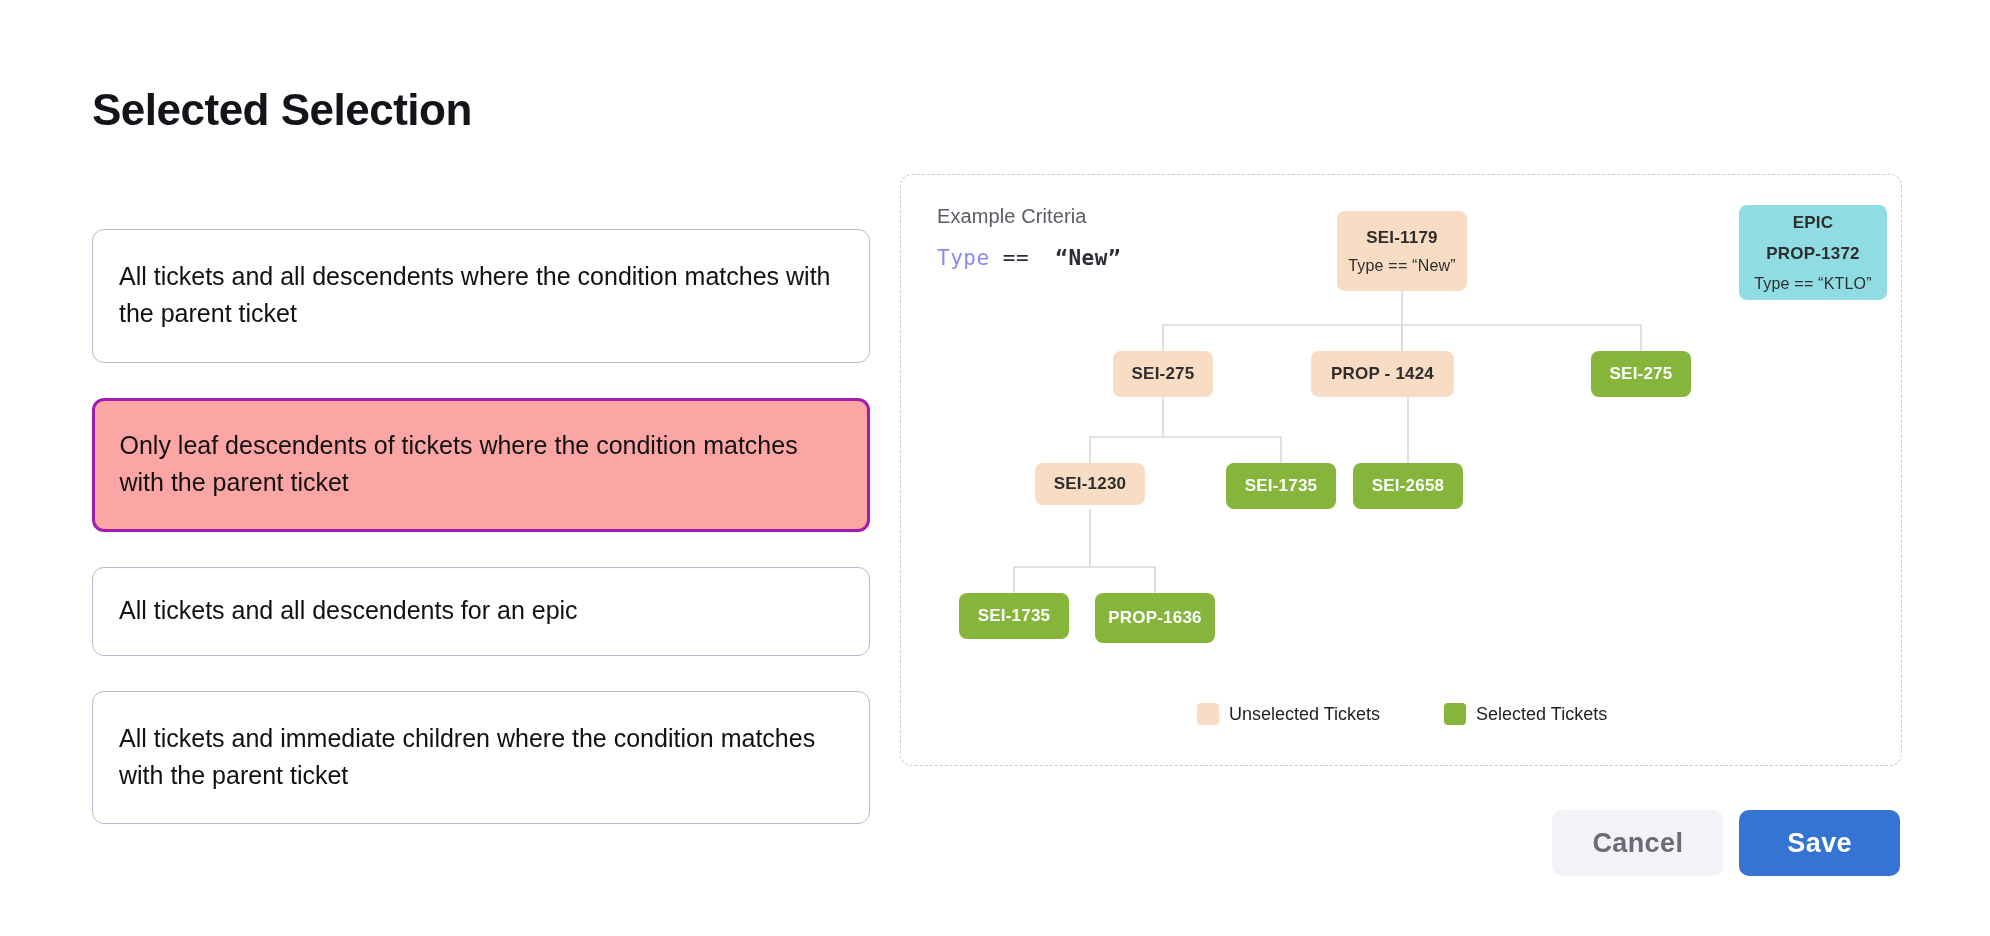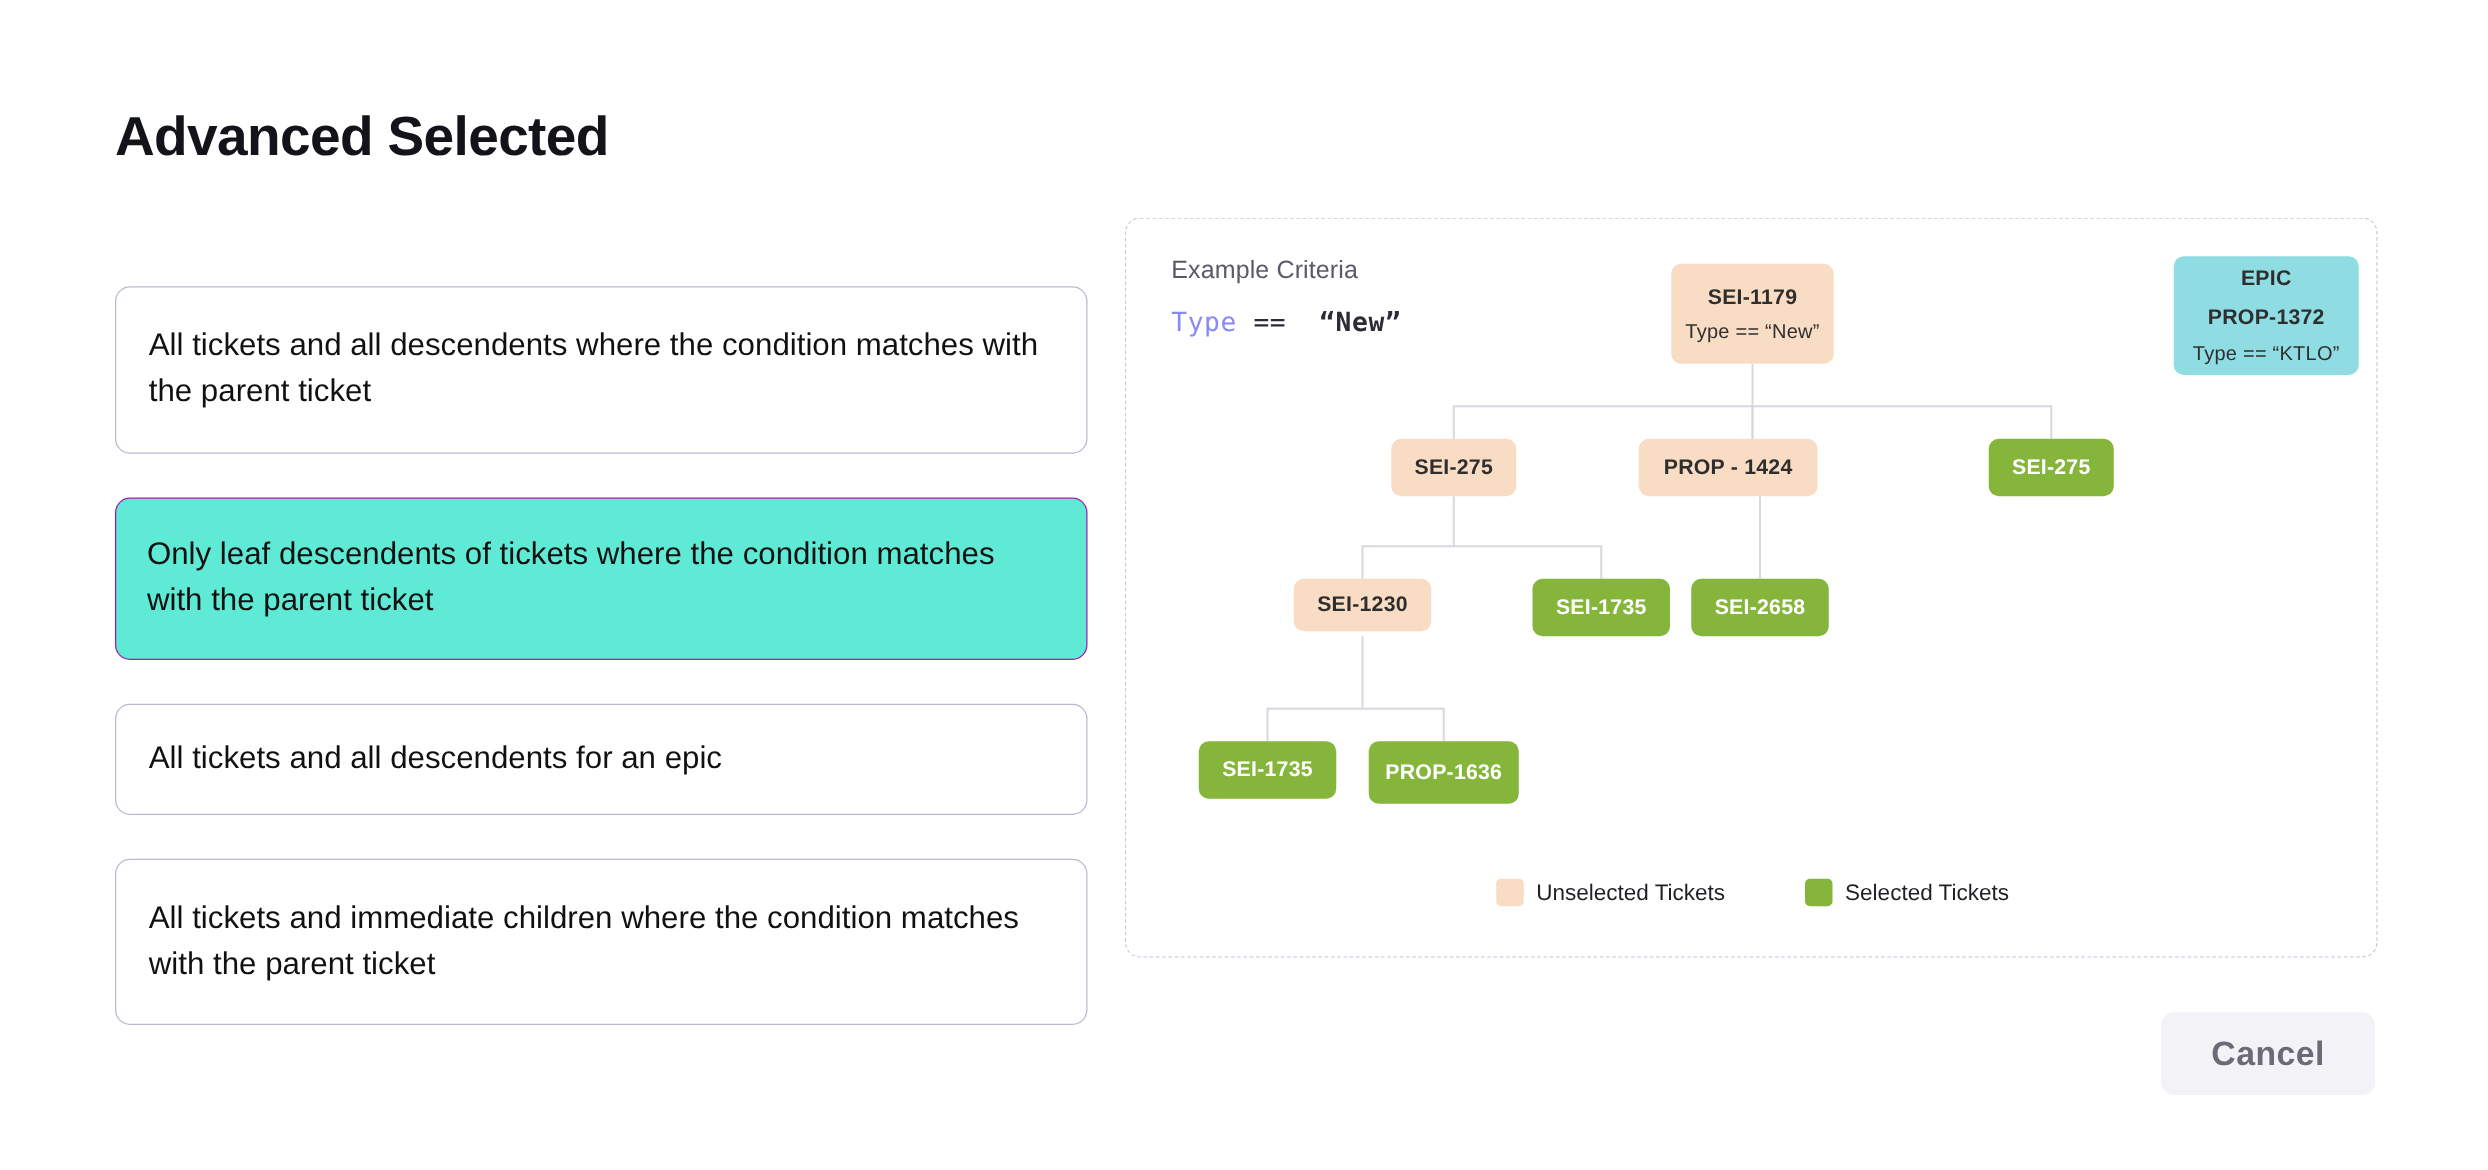--- a/index.html
+++ b/index.html
@@ -42,22 +42,22 @@
     border-radius: 12px;
     background: #ffffff;
     padding: 28px 26px 30px 26px;
     margin-bottom: 35px;
     font-size: 25px;
     line-height: 1.47;
     color: #111111;
     cursor: pointer;
   }
   .option-card.selected {
-    border: 1px solid #a21caf;
-    background: #5eead4;
+    border: 3px solid #a21caf;
+    background: #fca5a5;
     padding: 26.5px 24.5px 28.5px 24.5px;
   }
   .option-card.single {
     padding-top: 24px;
     padding-bottom: 26px;
   }
 
   
   #preview-panel {
     position: absolute;
@@ -171,21 +171,21 @@
     padding: 0 40px;
     height: 66px;
     cursor: pointer;
   }
   #cancel-button { background: #f2f2f7; color: #6b6b78; }
   #save-button   { background: #3573d4; color: #ffffff; padding: 0 48px; }
 </style>
 </head>
 <body>
 
-<h1 id="page-title">Advanced Selected</h1>
+<h1 id="page-title">Selected Selection</h1>
 
 <div id="options-list">
     <div class="option-card"><span>All tickets and all descendents where the condition matches with the parent ticket</span></div>
     <div class="option-card selected"><span>Only leaf descendents of tickets where the condition matches with the parent ticket</span></div>
     <div class="option-card single"><span>All tickets and all descendents for an epic</span></div>
     <div class="option-card"><span>All tickets and immediate children where the condition matches with the parent ticket</span></div>
   </div>
 
 <div id="preview-panel">
 
@@ -253,13 +253,14 @@
       </div>
       <div class="legend-item">
         <span class="legend-swatch sw-selected" style="background: rgb(133, 182, 59);"></span>
         <span>Selected Tickets</span>
       </div>
     </div>
 </div>
 
 <div id="footer-actions">
   <button class="btn" id="cancel-button">Cancel</button>
+  <button class="btn" id="save-button">Save</button>
 </div>
 
 </body></html>

